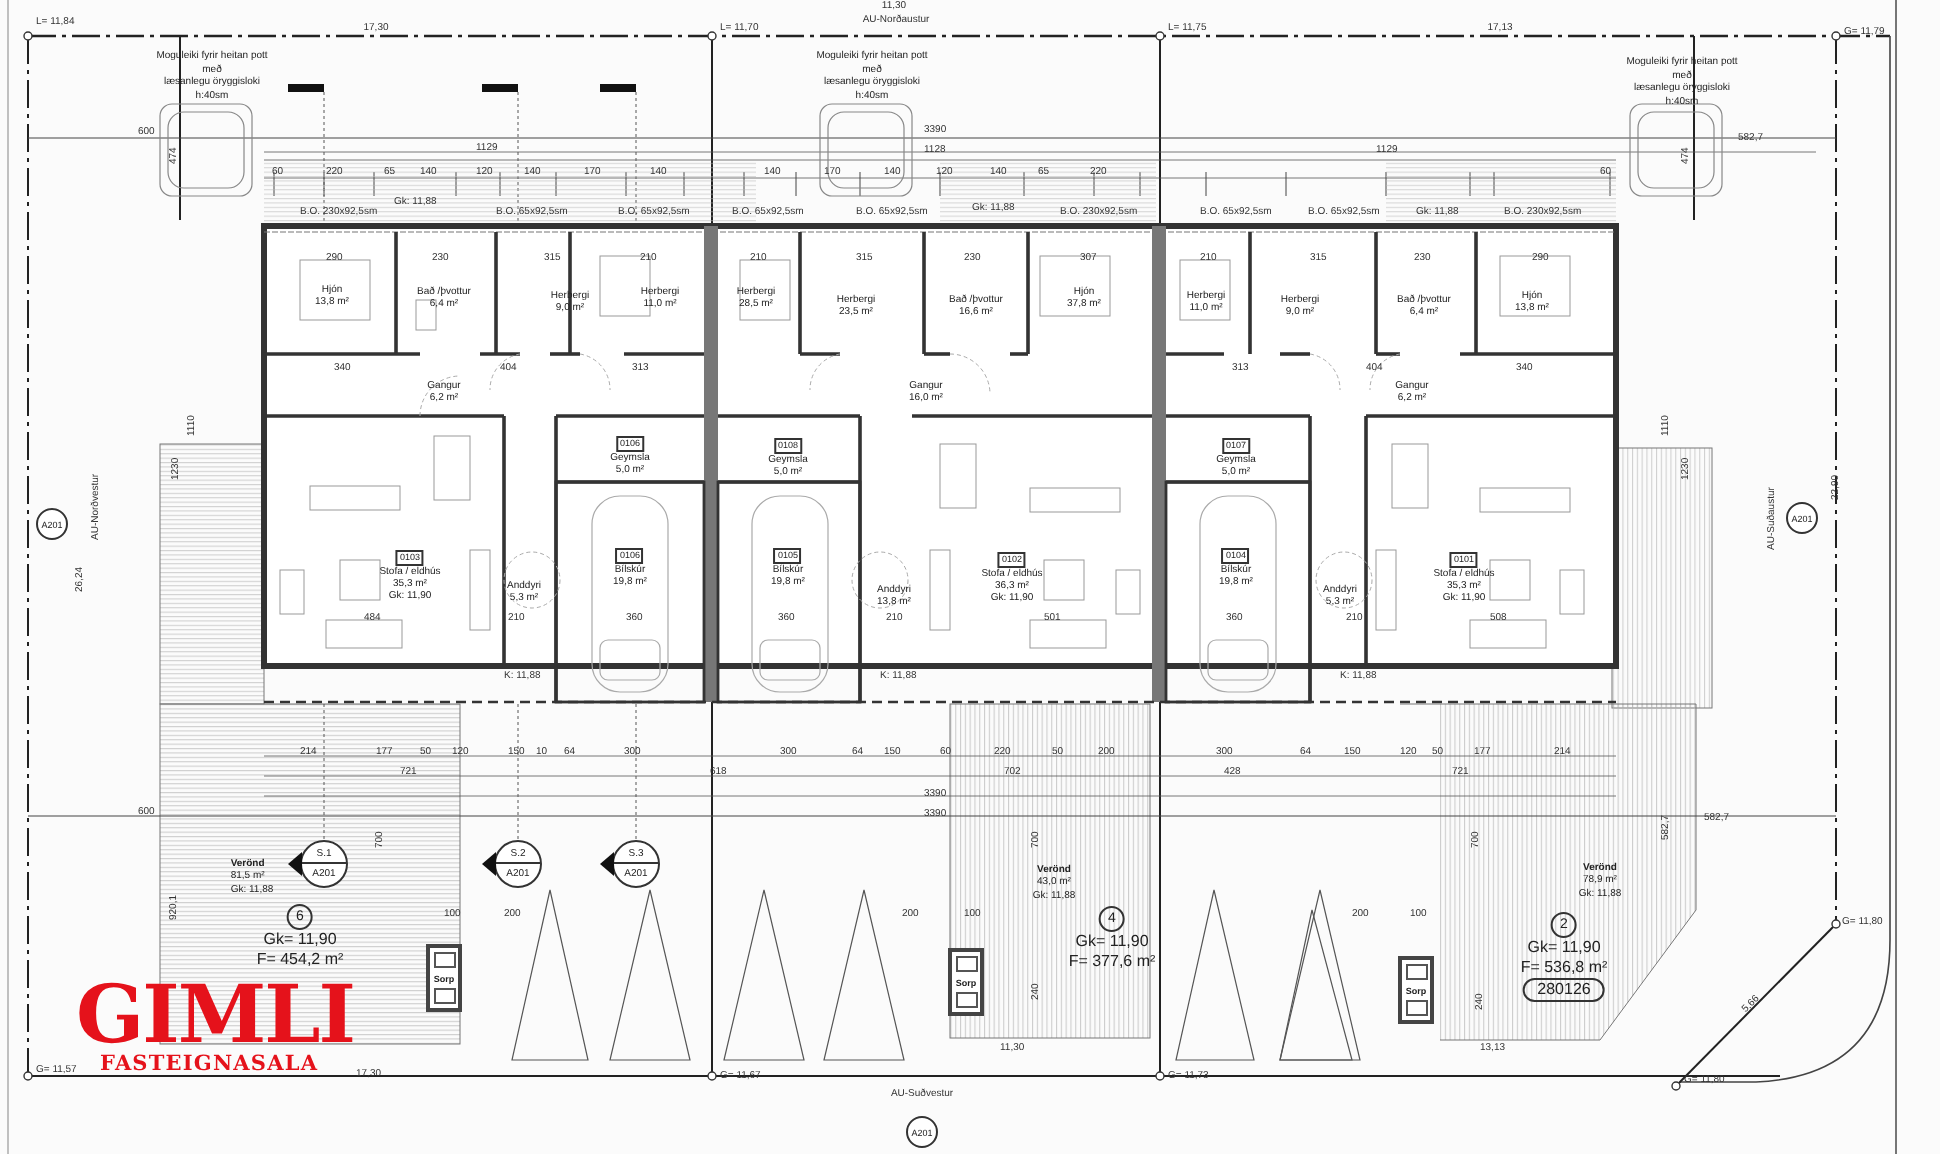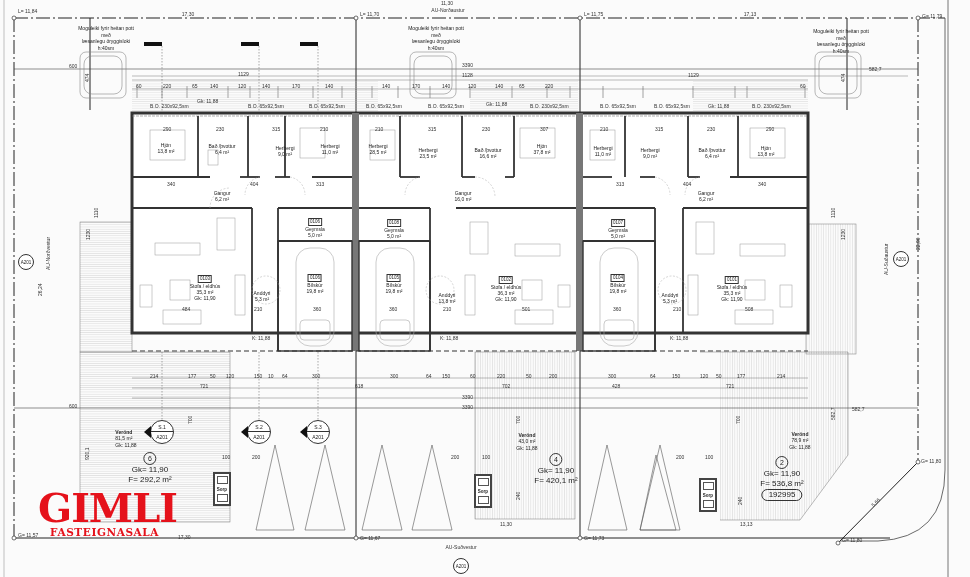--- a/index.html
+++ b/index.html
@@ -522,23 +522,23 @@
       <div style="font-weight:bold">Verönd</div>
       <div>43,0 m²</div>
       <div>Gk: 11,88</div>
     </div>
   <div class="room" style="left:800px;top:431px">
       <div style="font-weight:bold">Verönd</div>
       <div>78,9 m²</div>
       <div>Gk: 11,88</div>
     </div>
 
-  <div class="lot" style="left:150px;top:452px"><span class="num">6</span><div>Gk= 11,90</div><div>F= 292,2 m²</div></div>
-  <div class="lot" style="left:556px;top:453px"><span class="num">4</span><div>Gk= 11,90</div><div>F= 420,1 m²</div></div>
-  <div class="lot" style="left:782px;top:456px"><span class="num">2</span><div>Gk= 11,90</div><div>F= 536,8 m²</div><span class="pill">192995</span></div>
+  <div class="lot" style="left:150px;top:452px"><span class="num">6</span><div>Gk= 11,90</div><div>F= 454,2 m²</div></div>
+  <div class="lot" style="left:556px;top:453px"><span class="num">4</span><div>Gk= 11,90</div><div>F= 377,6 m²</div></div>
+  <div class="lot" style="left:782px;top:456px"><span class="num">2</span><div>Gk= 11,90</div><div>F= 536,8 m²</div><span class="pill">280126</span></div>
 
   <span class="t" style="left:222px;top:455px">100</span>
   <span class="t" style="left:252px;top:455px">200</span>
   <div class="sorp" style="left:213px;top:472px">
       <span class="bin"></span>
       <span>Sorp</span>
       <span class="bin"></span>
     </div>
 
   <span class="t" style="left:451px;top:455px">200</span>

